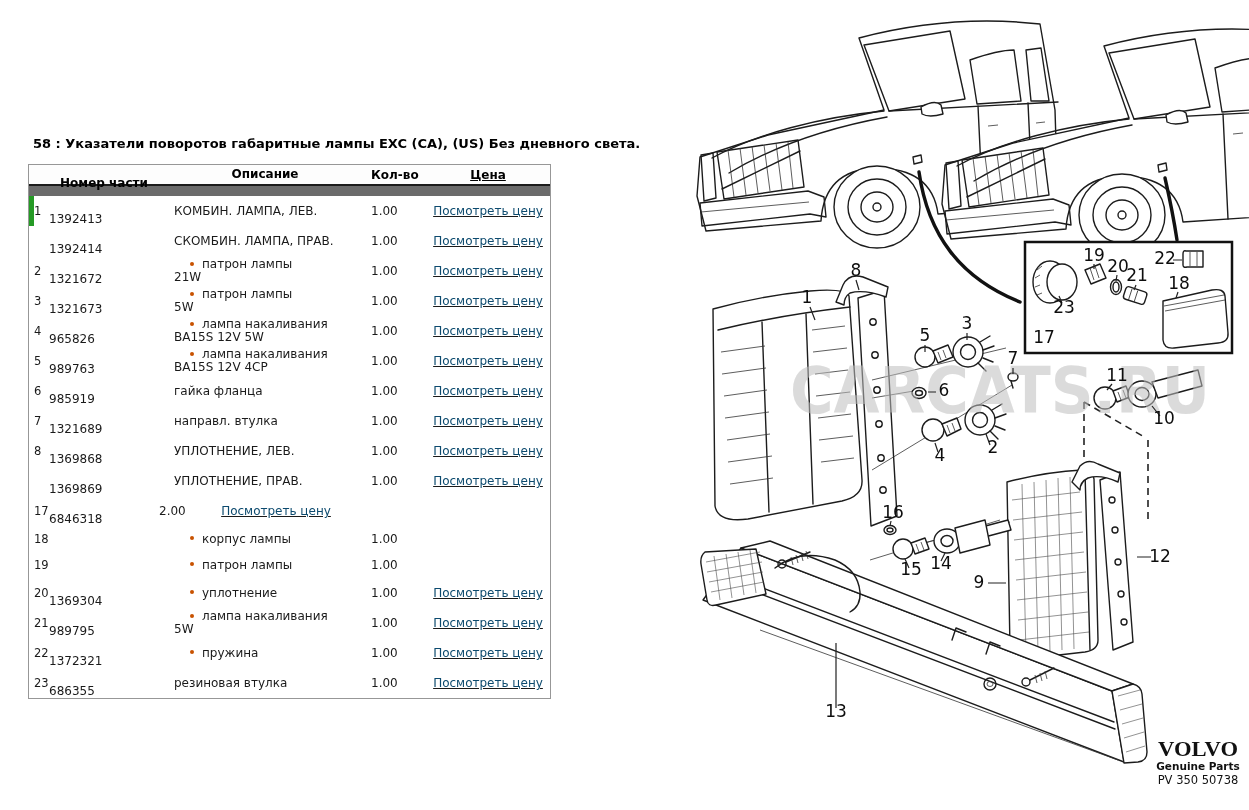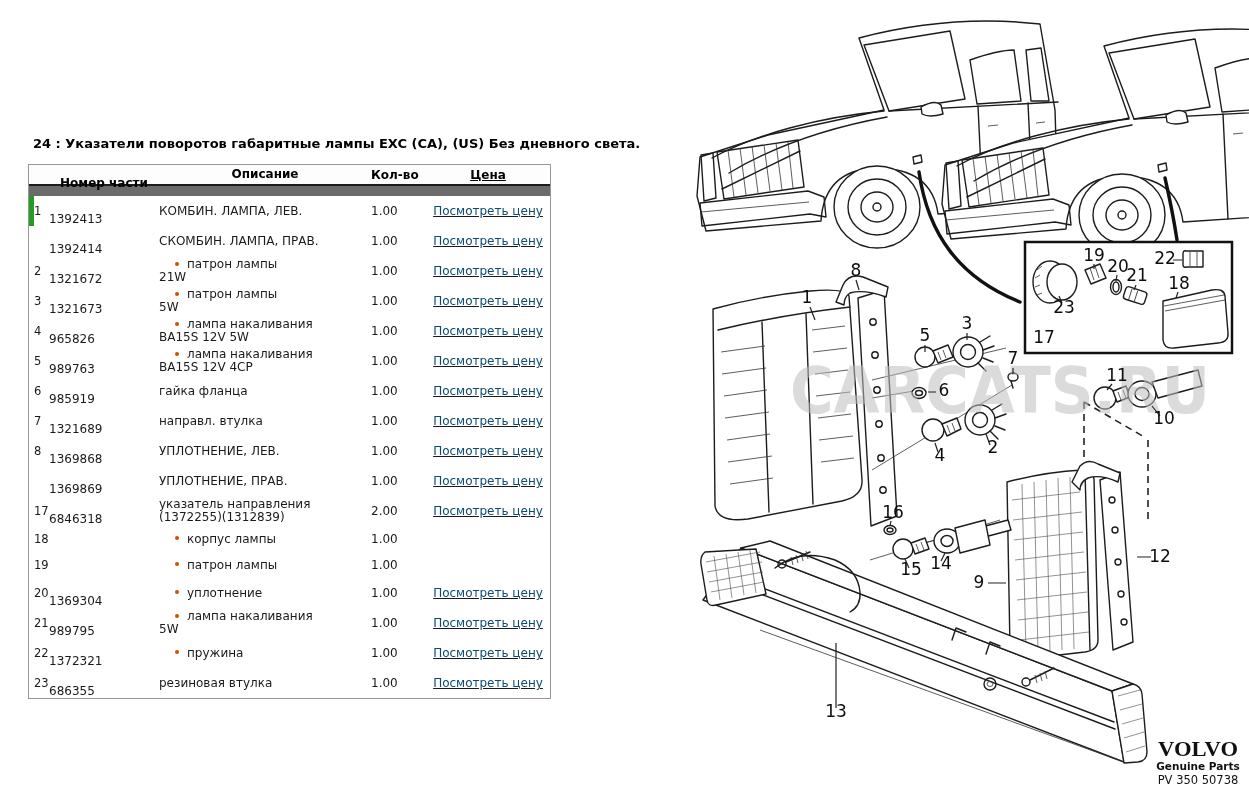--- a/index.html
+++ b/index.html
@@ -11,21 +11,21 @@
          border-bottom:2px solid #1c1c1c;background:#fdfdfd;}
   .gray-bar{height:10px;background:#6b6b6b;}
   .tr{position:relative;display:flex;min-height:26px;align-items:center;font-size:12px;background:#fff;}
   .td{box-sizing:border-box;}
   .c-ref,.h-ref{flex:0 0 20px;padding-left:5px;box-sizing:border-box;font-size:11.5px;}
   .c-part,.h-part{flex:0 0 110px;box-sizing:border-box;margin-top:16px;}
   .c-desc,.h-desc{flex:0 0 212px;box-sizing:border-box;line-height:13px;}
   .c-qty,.h-qty{flex:0 0 55px;text-align:left;box-sizing:border-box;}
   .c-price,.h-price{flex:0 0 124px;text-align:center;box-sizing:border-box;text-decoration:underline;}
   .h-part,.h-desc{text-align:center;}
-  .desc-line{display:block;}
+  .desc-line{display:block;margin-left:15px;}
   .desc-line.bulleted{padding-left:16px;}
   .bullet-dot{display:inline-block;width:4px;height:4px;border-radius:50%;background:#c85200;
               vertical-align:middle;margin-right:8px;margin-bottom:2px;}
   .price-link{color:#0c4a6e;cursor:pointer;}
   .lamp-set-link{color:#3a3ad2;cursor:pointer;padding-left:20px;}
   .marker{position:absolute;left:0;top:0;bottom:0;width:5px;background:#259a25;}
   svg.diagram{position:absolute;left:0;top:0;}
   .ln{fill:none;stroke:#1c1c1c;stroke-width:1.4;stroke-linejoin:round;stroke-linecap:round;}
   .lnw{fill:#fff;stroke:#1c1c1c;stroke-width:1.4;stroke-linejoin:round;}
   .thin{fill:none;stroke:#333;stroke-width:0.8;}
@@ -38,21 +38,21 @@
              font-family:"DejaVu Sans",sans-serif;}
   .logo-brand{font-family:"Liberation Serif",serif;font-weight:bold;font-size:21px;fill:#111;text-anchor:middle;}
   .logo-sub{font-size:10.5px;font-weight:bold;fill:#111;text-anchor:middle;font-family:"DejaVu Sans",sans-serif;}
   .logo-code{font-size:11.5px;fill:#111;text-anchor:middle;font-family:"DejaVu Sans",sans-serif;}
 </style>
 </head>
 <body>
 
 <div class="page">
 
-  <div class="title">24 : Указатели поворотов габаритные лампы EXC (CA), (US) Без дневного света.</div>
+  <div class="title">58 : Указатели поворотов габаритные лампы EXC (CA), (US) Без дневного света.</div>
 
   <div class="parts-table">
     <div class="thead">
       <div class="h-ref"></div>
       <div class="h-part">Номер части</div>
       <div class="h-desc">Описание</div>
       <div class="h-qty">Кол-во</div>
       <div class="h-price">Цена</div>
     </div>
     <div class="gray-bar"></div>
@@ -148,24 +148,20 @@
           <div class="td c-part">1369869</div>
           <div class="td c-desc">
             <div class="desc-line">УПЛОТНЕНИЕ, ПРАВ.</div>
           </div>
           <div class="td c-qty">1.00</div>
           <div class="td c-price"><span class="price-link">Посмотреть цену</span></div>
         </div>
         <div class="tr">
           <div class="td c-ref">17</div>
           <div class="td c-part">6846318</div>
-          <div class="td c-desc">
-            <div class="desc-line">указатель направления</div>
-            <div class="desc-line">(1372255)(1312839)</div>
-          </div>
           <div class="td c-qty">2.00</div>
           <div class="td c-price"><span class="price-link">Посмотреть цену</span></div>
         </div>
         <div class="tr">
           <div class="td c-ref">18</div>
           <div class="td c-part"></div>
           <div class="td c-desc">
             <div class="desc-line bulleted"><span class="bullet-dot"></span>корпус лампы</div>
           </div>
           <div class="td c-qty">1.00</div>

